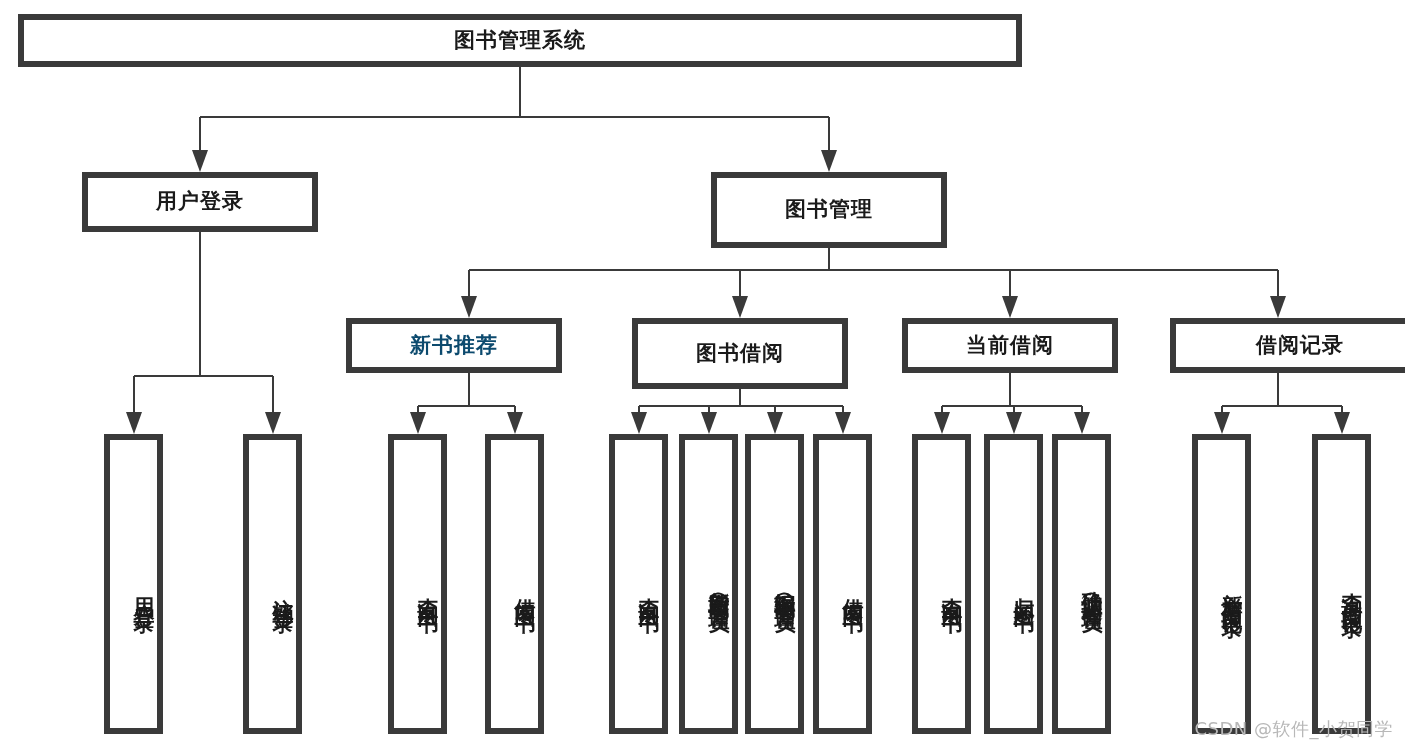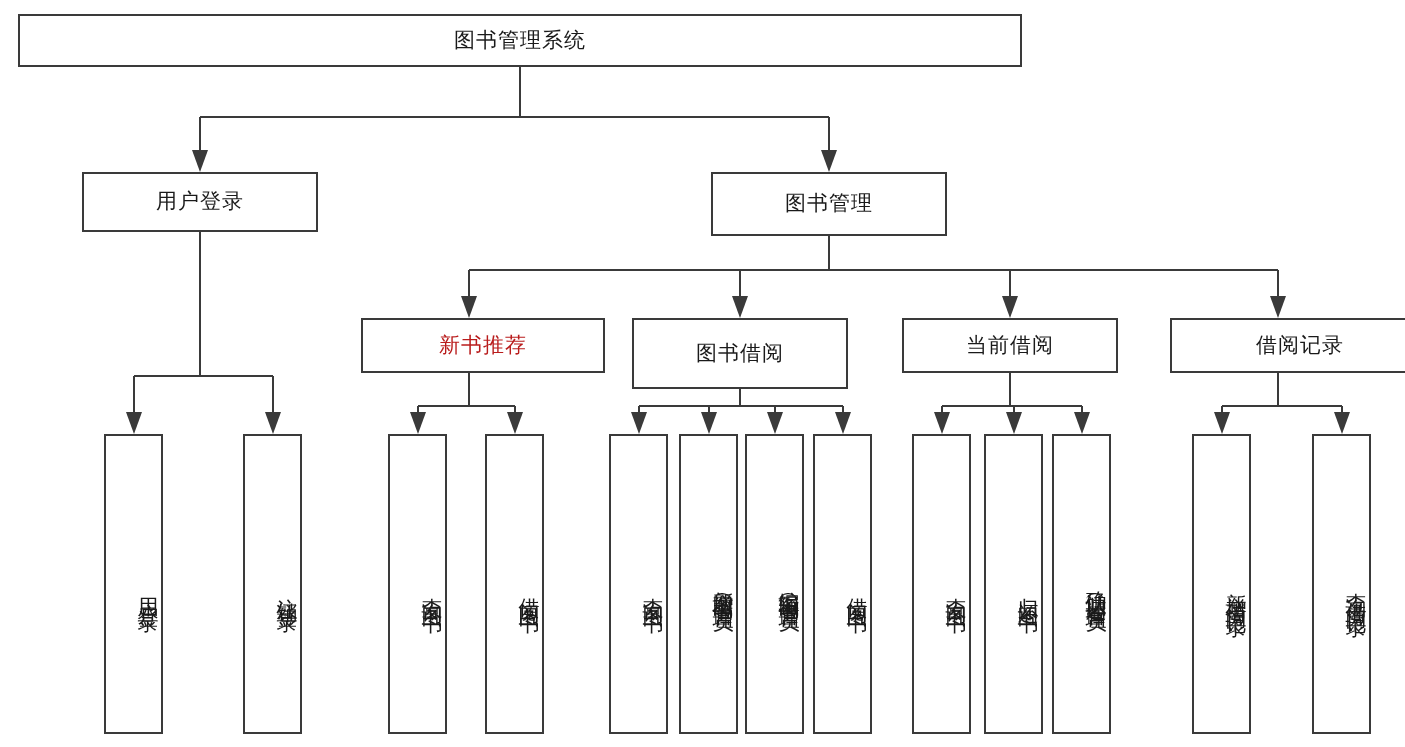--- a/index.html
+++ b/index.html
@@ -20,26 +20,27 @@
   #edges {
     position: absolute;
     left: 0;
     top: 0;
     width: 1405px;
     height: 747px;
   }
   .node {
     position: absolute;
     box-sizing: border-box;
-    border: 2px solid #14532d;
+    border: 6px solid #14532d;
     background: #ffffff;
     display: flex;
     align-items: center;
     justify-content: center;
     color: #1a1a1a;
+    font-weight: bold;
   }
   .node.horiz {
     font-size: 21px;
     letter-spacing: 1px;
     line-height: 1.2;
   }
   .node.vert {
     writing-mode: vertical-rl;
     text-orientation: upright;
     font-size: 21px;
@@ -129,24 +130,24 @@
       <line x1="1342" y1="406" x2="1342" y2="412" stroke="#3a3a3a" stroke-width="2.5" shape-rendering="crispEdges"></line>
       <polygon points="1334,412 1350,412 1342,434" fill="#3a3a3a"></polygon>
     </svg>
   <div id="nodes">
       <div class="node horiz" style="left: 18px; top: 14px; width: 1004px; height: 53px; border-color: rgb(58, 58, 58); color: rgb(26, 26, 26);">
         <span class="node-label">图书管理系统</span>
       </div>
       <div class="node horiz" style="left: 82px; top: 172px; width: 236px; height: 60px; border-color: rgb(58, 58, 58); color: rgb(26, 26, 26);">
         <span class="node-label">用户登录</span>
       </div>
-      <div class="node horiz" style="left: 711px; top: 172px; width: 236px; height: 64px; border-color: rgb(58, 58, 58); color: rgb(26, 26, 26); align-items: center;">
+      <div class="node horiz" style="left: 711px; top: 172px; width: 236px; height: 76px; border-color: rgb(58, 58, 58); color: rgb(26, 26, 26); align-items: center;">
         <span class="node-label">图书管理</span>
       </div>
-      <div class="node horiz" style="left: 361px; top: 318px; width: 244px; height: 55px; border-color: rgb(58, 58, 58); color: #b91c1c;">
+      <div class="node horiz" style="left: 346px; top: 318px; width: 216px; height: 55px; border-color: rgb(58, 58, 58); color: #0c4a6e;">
         <span class="node-label">新书推荐</span>
       </div>
       <div class="node horiz" style="left: 632px; top: 318px; width: 216px; height: 71px; border-color: rgb(58, 58, 58); color: rgb(26, 26, 26);">
         <span class="node-label">图书借阅</span>
       </div>
       <div class="node horiz" style="left: 902px; top: 318px; width: 216px; height: 55px; border-color: rgb(58, 58, 58); color: rgb(26, 26, 26);">
         <span class="node-label">当前借阅</span>
       </div>
       <div class="node horiz" style="left: 1170px; top: 318px; width: 260px; height: 55px; border-color: rgb(58, 58, 58); color: rgb(26, 26, 26);">
         <span class="node-label">借阅记录</span>
@@ -184,13 +185,14 @@
       <div class="node vert tall-text" style="left: 1052px; top: 434px; width: 59px; height: 300px; border-color: rgb(58, 58, 58); color: rgb(26, 26, 26);">
         <span class="node-label">确认归还（管理员）</span>
       </div>
       <div class="node vert" style="left: 1192px; top: 434px; width: 59px; height: 300px; border-color: rgb(58, 58, 58); color: rgb(26, 26, 26);">
         <span class="node-label">新增借阅记录</span>
       </div>
       <div class="node vert" style="left: 1312px; top: 434px; width: 59px; height: 300px; border-color: rgb(58, 58, 58); color: rgb(26, 26, 26);">
         <span class="node-label">查询借阅记录</span>
       </div>
     </div>
+  <div id="watermark">CSDN @软件_小贺同学</div>
 </div>
 
 </body></html>

